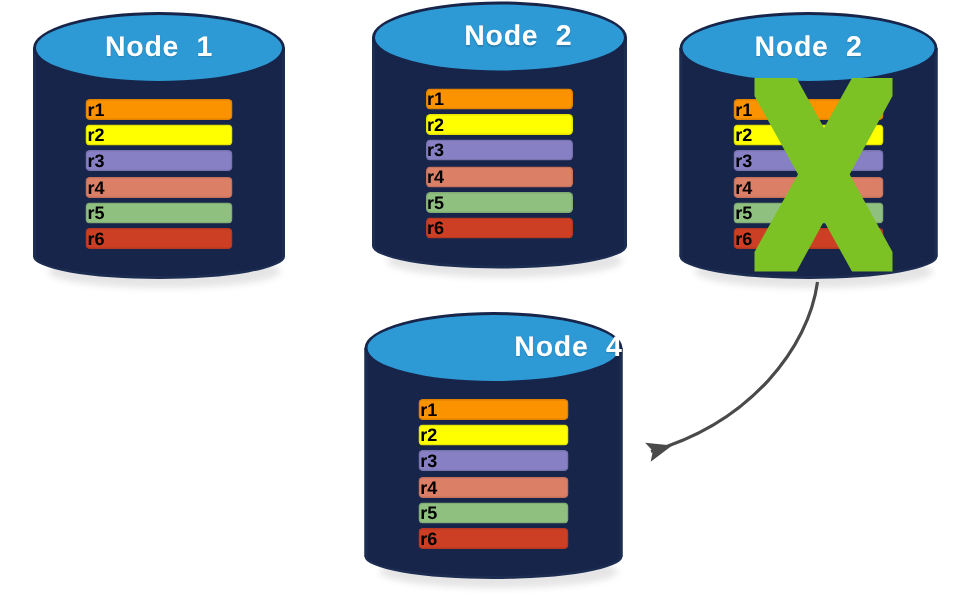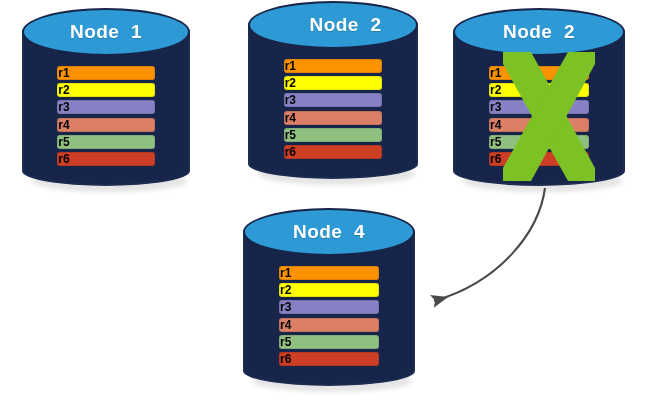--- a/index.html
+++ b/index.html
@@ -147,21 +147,21 @@
         <div class="row-bar" style="top: 51.6px; background: rgb(220, 127, 103);">r4</div>
         <div class="row-bar" style="top: 68.8px; background: rgb(144, 192, 128);">r5</div>
         <div class="row-bar" style="top: 86px; background: rgb(204, 63, 36);">r6</div>
       </div>
     </div>
     <div class="node" style="left: 243px; top: 208px; width: 172px; height: 178px;">
       <div class="shadow-ellipse" style="left: 10.32px; top: 161.5px; width: 158.24px; height: 22.5px;"></div>
       <div class="cyl-bottom" style="width: 172px; height: 30px; top: 148px;"></div>
       <div class="cyl-body" style="width: 172px; top: 24px; height: 139px; border-top: none; border-bottom: none;"></div>
       <div class="cyl-top" style="width: 172px; height: 48px;"></div>
-      <div class="node-label" style="top: 13px;">Node  4</div>
+      <div class="node-label" style="top: 13px; text-align: right;">Node  4</div>
       <div class="rows" style="left: 36.12px; width: 99.76px; top: 58px; height: 103.2px;">
         <div class="row-bar" style="top: 0px; background: rgb(251, 146, 0);">r1</div>
         <div class="row-bar" style="top: 17.2px; background: rgb(255, 255, 0);">r2</div>
         <div class="row-bar" style="top: 34.4px; background: rgb(135, 128, 196);">r3</div>
         <div class="row-bar" style="top: 51.6px; background: rgb(220, 127, 103);">r4</div>
         <div class="row-bar" style="top: 68.8px; background: rgb(144, 192, 128);">r5</div>
         <div class="row-bar" style="top: 86px; background: rgb(204, 63, 36);">r6</div>
       </div>
     </div>
   </div>

